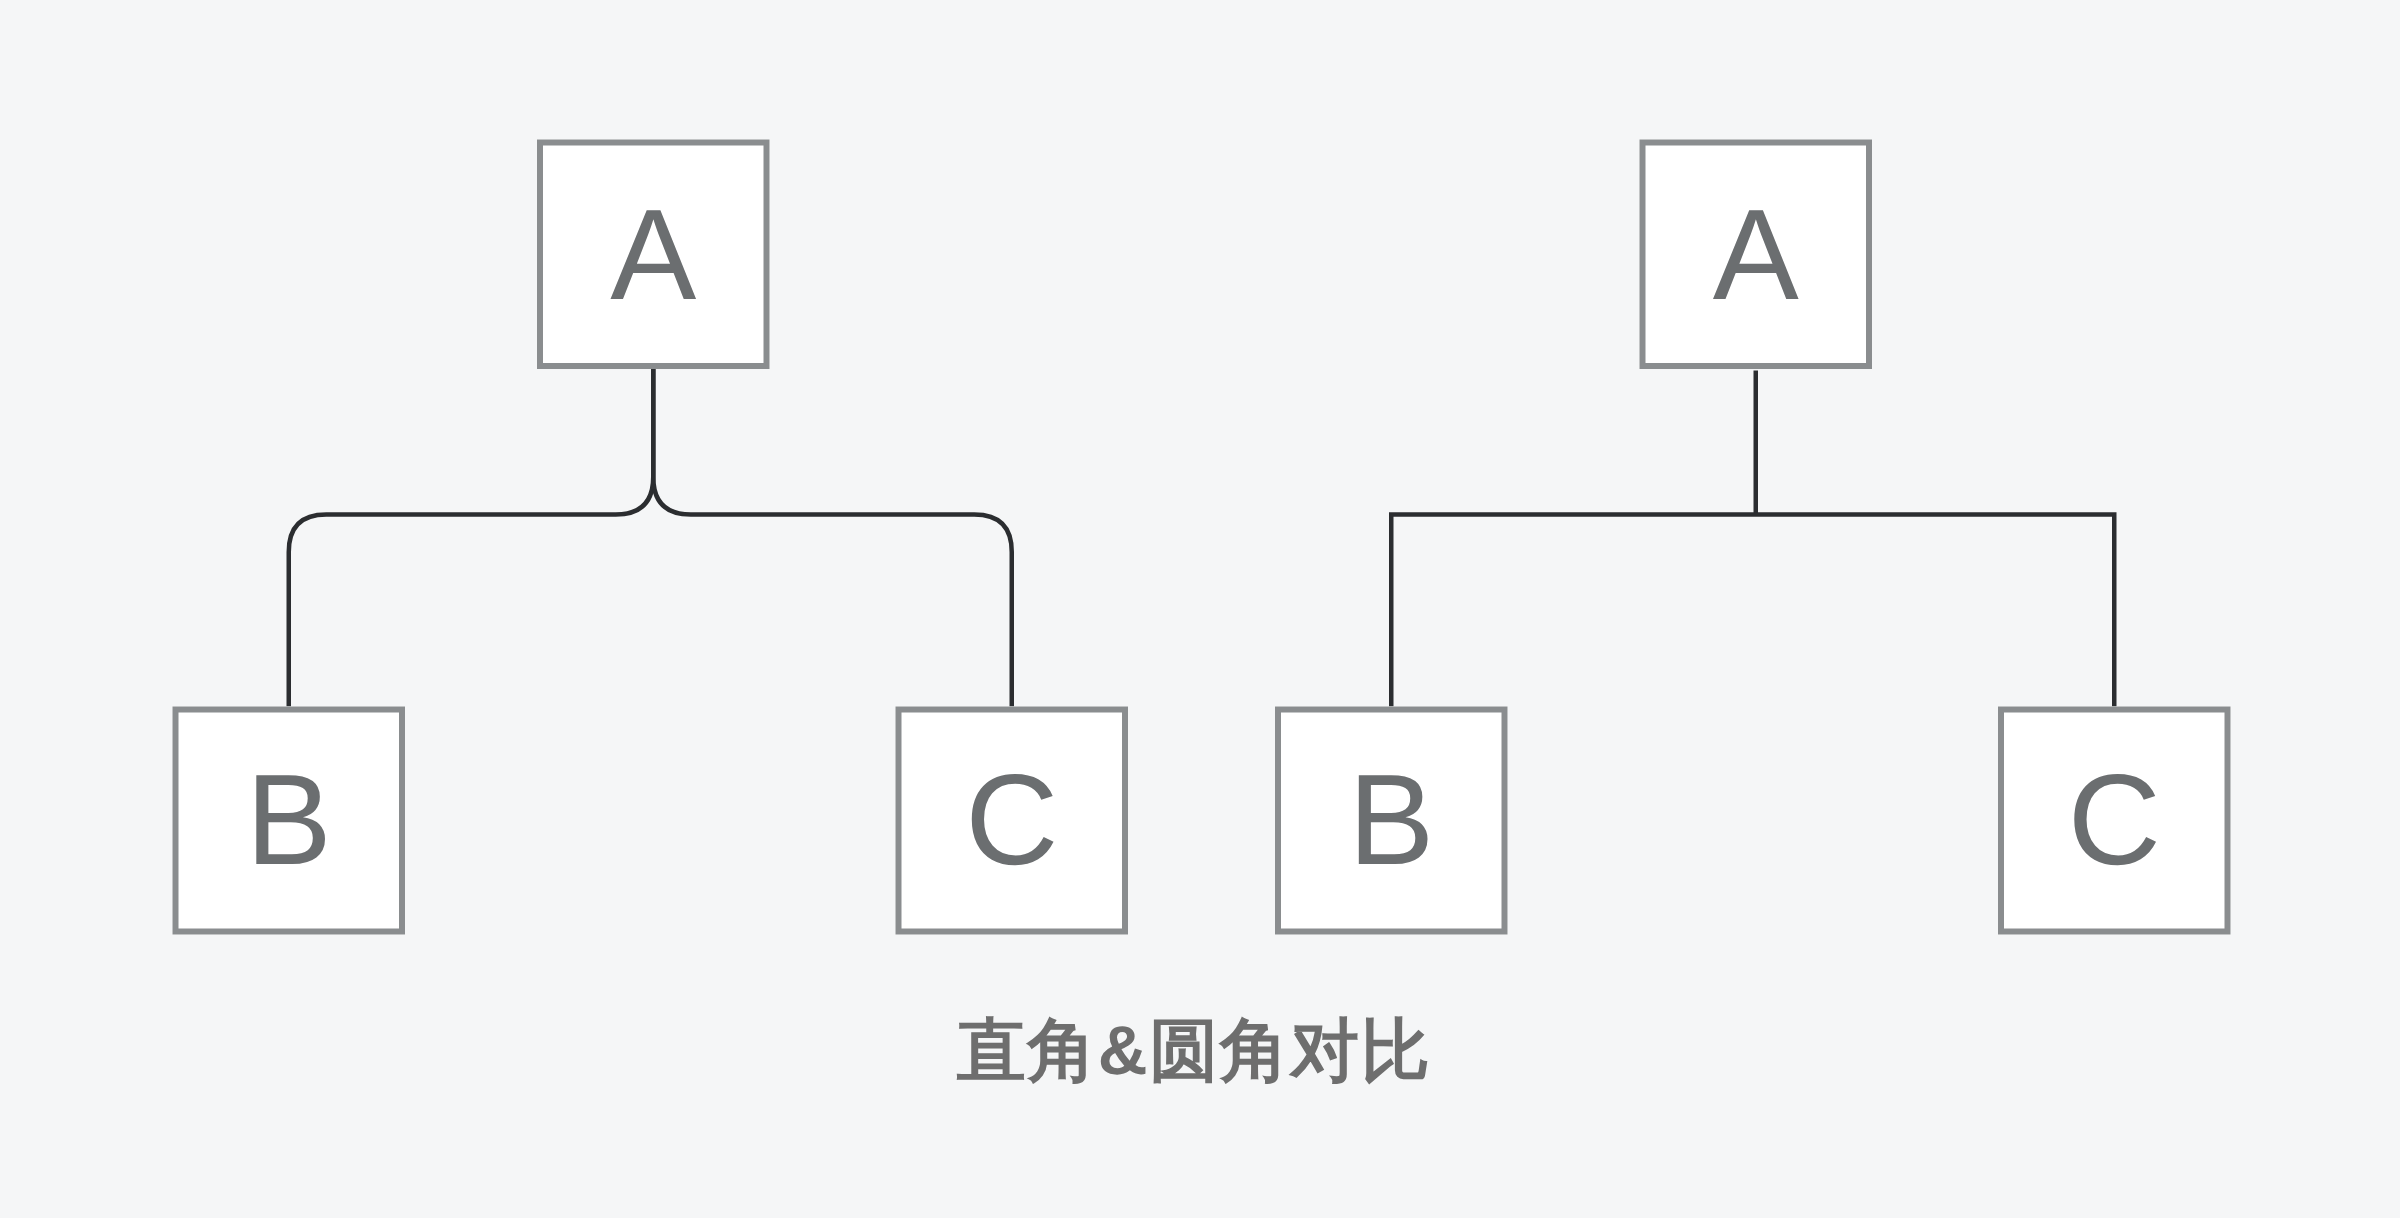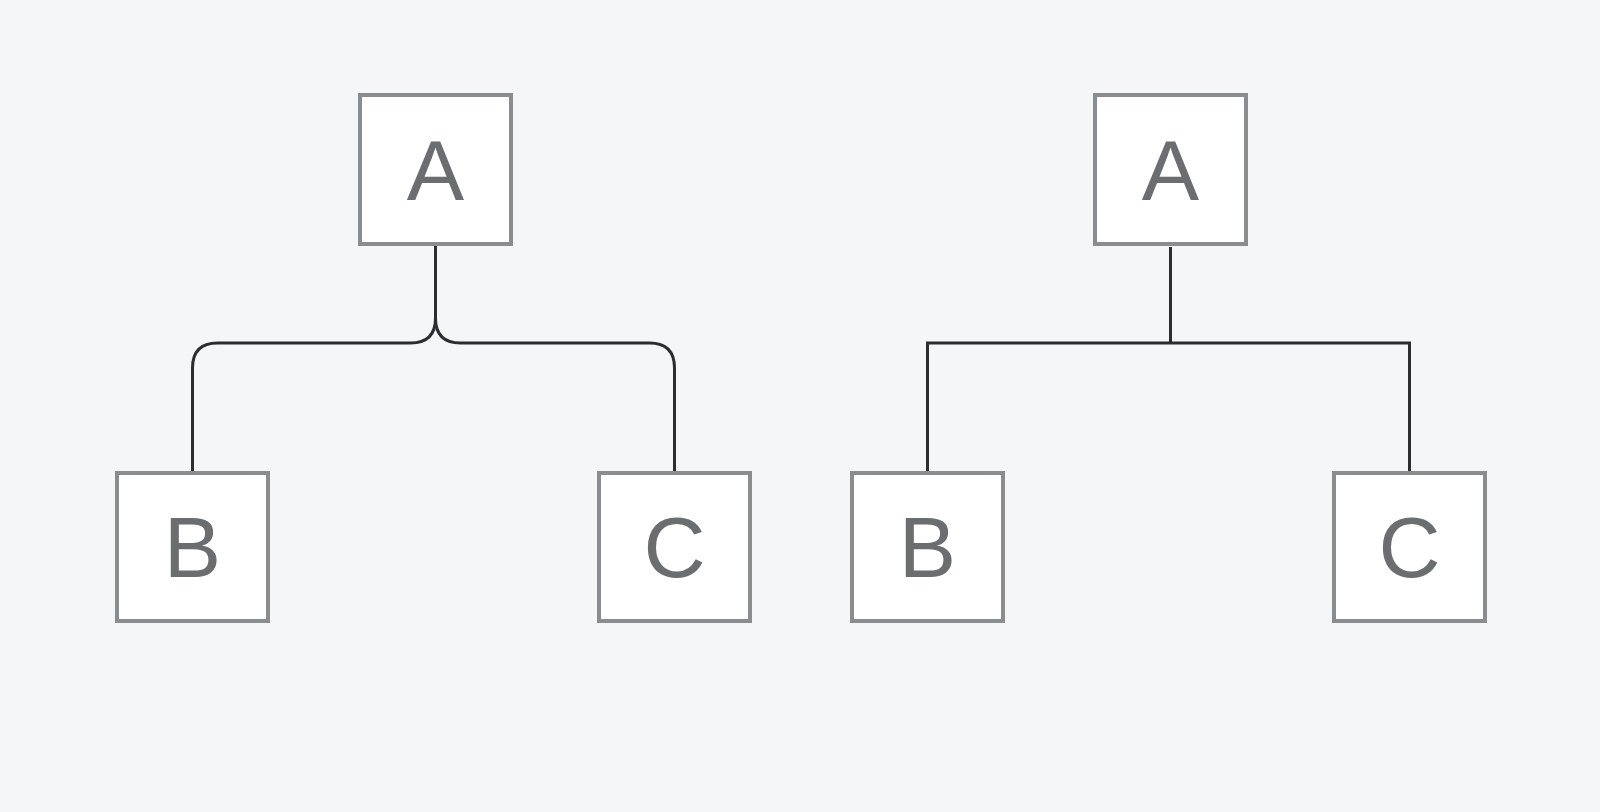--- a/index.html
+++ b/index.html
@@ -86,14 +86,15 @@
   <div class="node node-parent" style="left:1093px;top:93px;">
     <span class="label">A</span>
   </div>
   <div class="node node-child" style="left:850px;top:471px;">
     <span class="label">B</span>
   </div>
   <div class="node node-child" style="left:1332px;top:471px;">
     <span class="label">C</span>
   </div>
 
+  <div class="caption">直角&amp;圆角对比</div>
 
 </div>
 
 </body></html>

